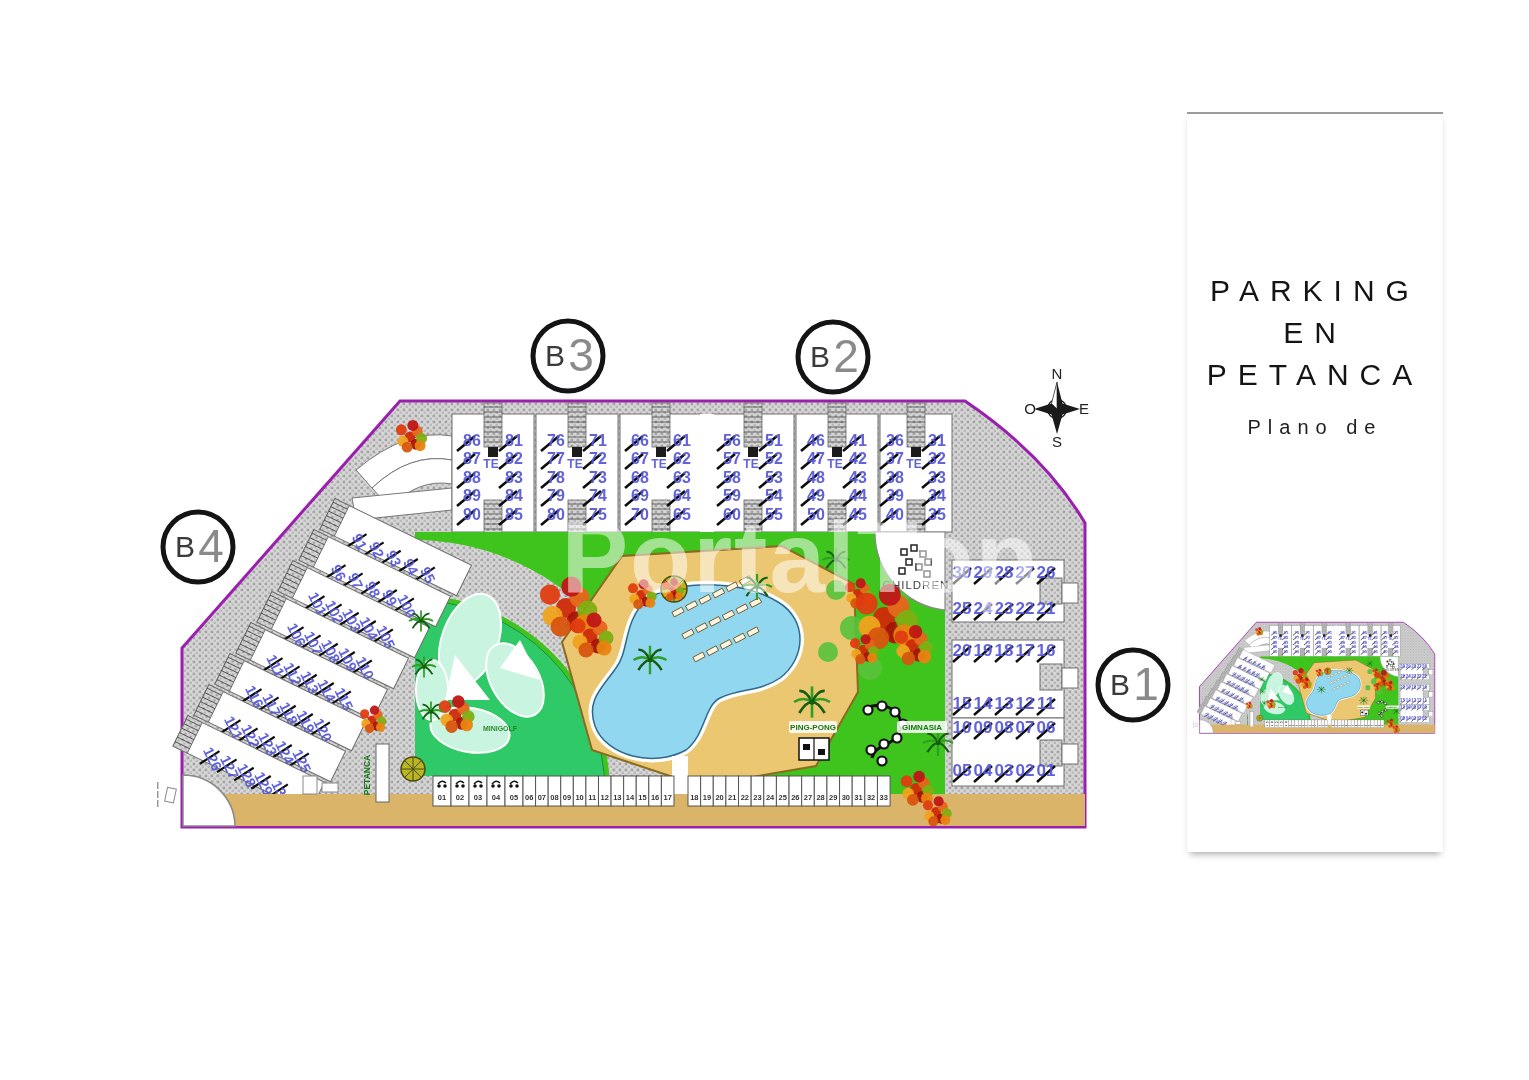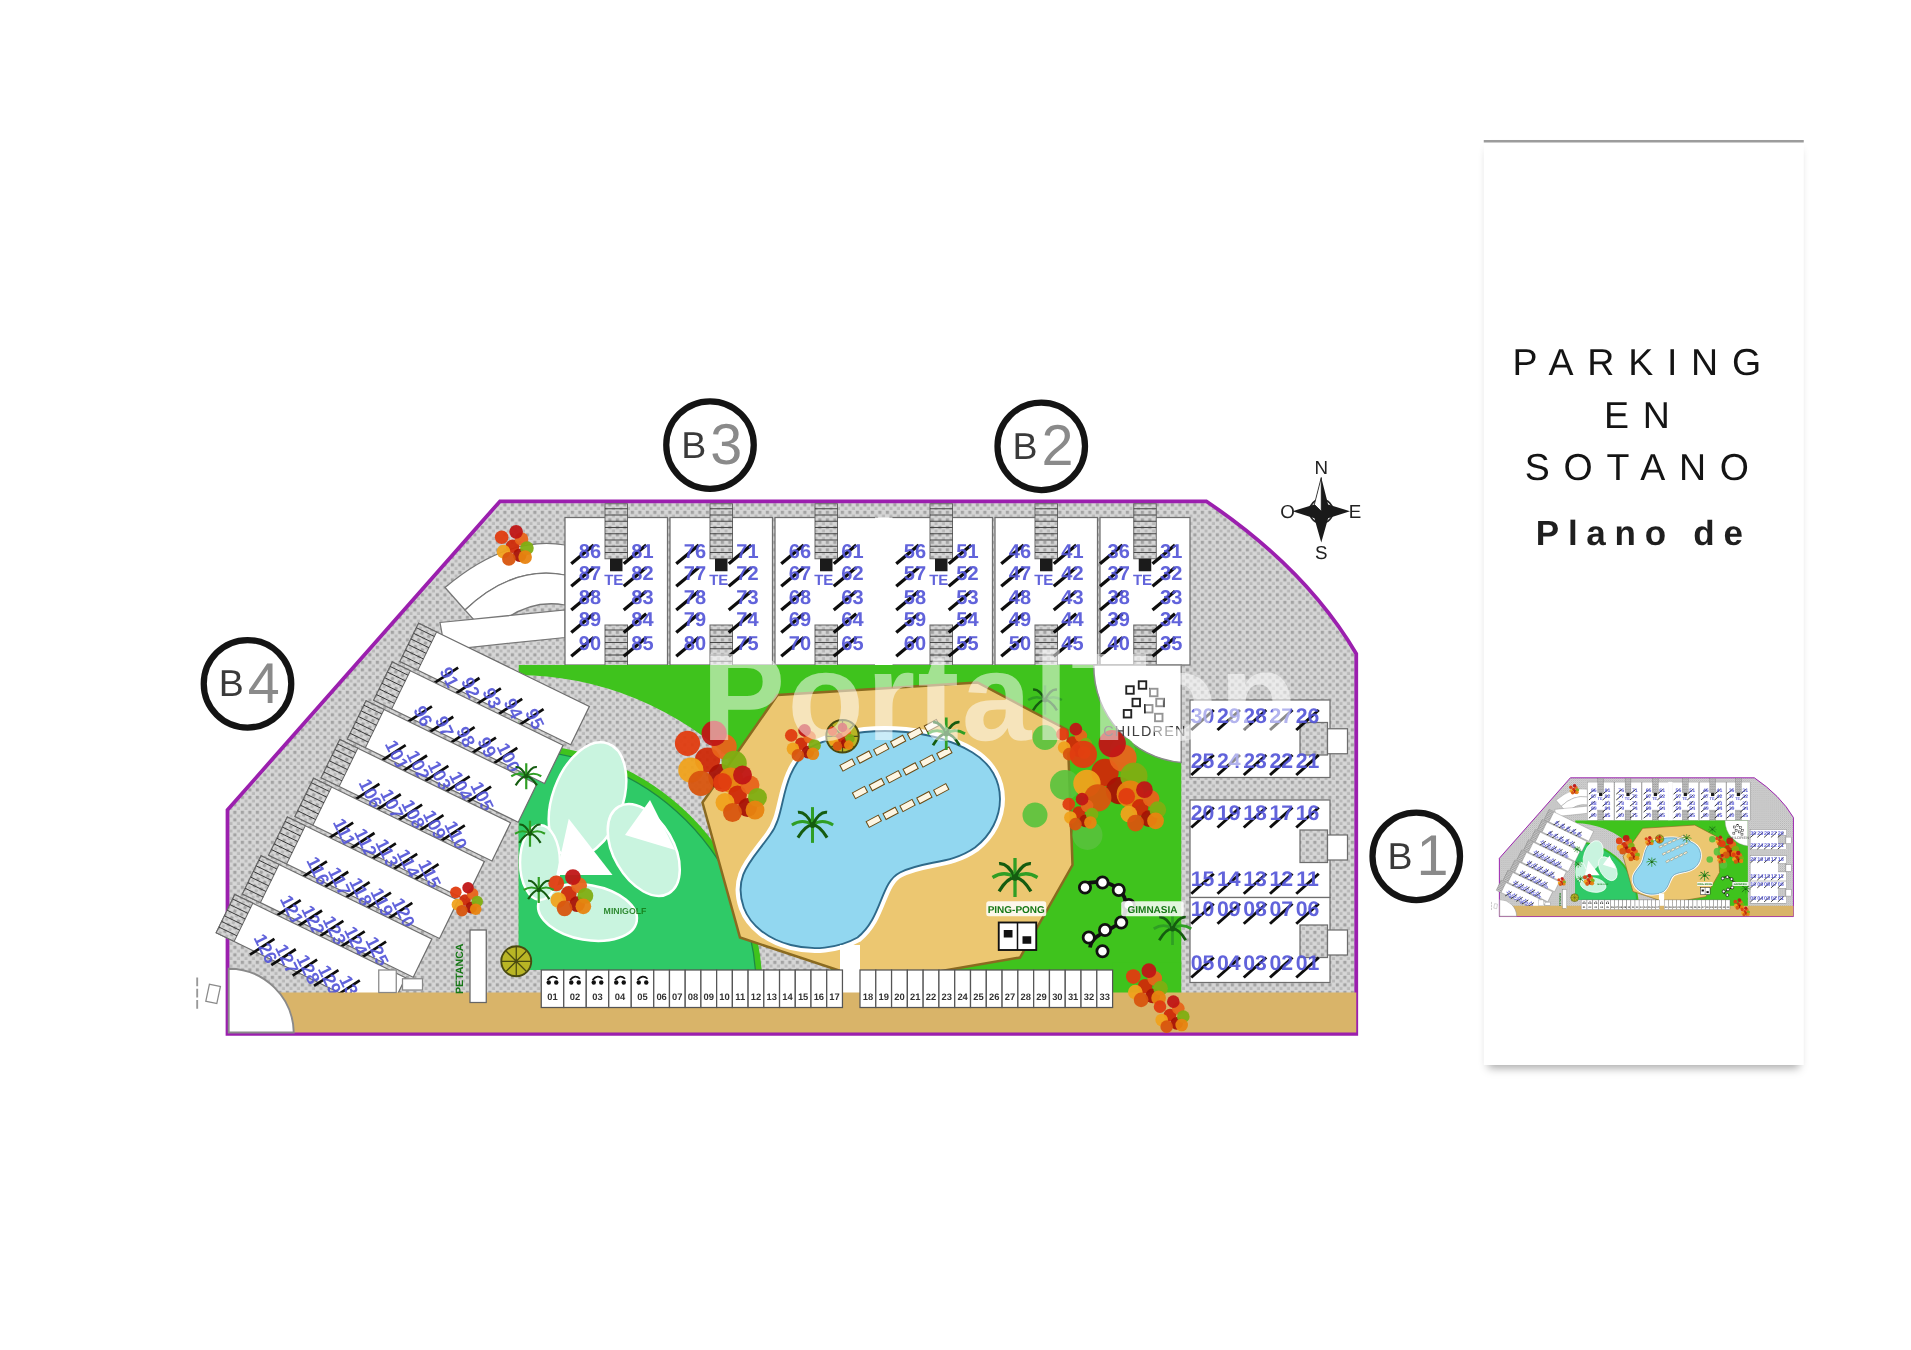--- a/index.html
+++ b/index.html
@@ -4,32 +4,32 @@
 <style>
   html,body{margin:0;padding:0;background:#ffffff;width:1529px;height:1080px;overflow:hidden;
     font-family:"Liberation Sans",sans-serif;}
   #stage{position:relative;width:1529px;height:1080px;background:#fff;}
   #plan{position:absolute;left:0;top:0;}
   svg text{font-family:"Liberation Sans",sans-serif;}
   .panel{position:absolute;left:1187px;top:112px;width:256px;height:738px;background:#fff;
     border-top:2px solid #9c9c9c;box-shadow:0 5px 7px -3px rgba(0,0,0,.35);text-align:center;}
   .panel .title{margin-top:156px;font-size:30px;line-height:42px;color:#141414;
     letter-spacing:11px;font-weight:400;}
-  .panel .subtitle{margin-top:16px;font-size:28px;line-height:30px;color:#1f1f1f;
-    letter-spacing:7px;font-weight:700;}
+  .panel .subtitle{margin-top:16px;font-size:20px;line-height:30px;color:#1f1f1f;
+    letter-spacing:7px;font-weight:400;}
 </style>
 </head>
 <body>
 
 <div id="stage">
 
   <div class="panel">
     <div class="title">
       <div>PARKING</div>
-      <div>EN SOTANO</div>
+      <div>EN PETANCA</div>
     </div>
     <div class="subtitle">
       <div>Plano de</div>
     </div>
   </div>
 
   <svg id="plan" width="1529" height="1080" viewBox="0 0 1529 1080">
     <defs>
       <pattern id="hatch" width="6" height="6" patternUnits="userSpaceOnUse">
         <rect width="6" height="6" fill="#d6d6d6"></rect>

